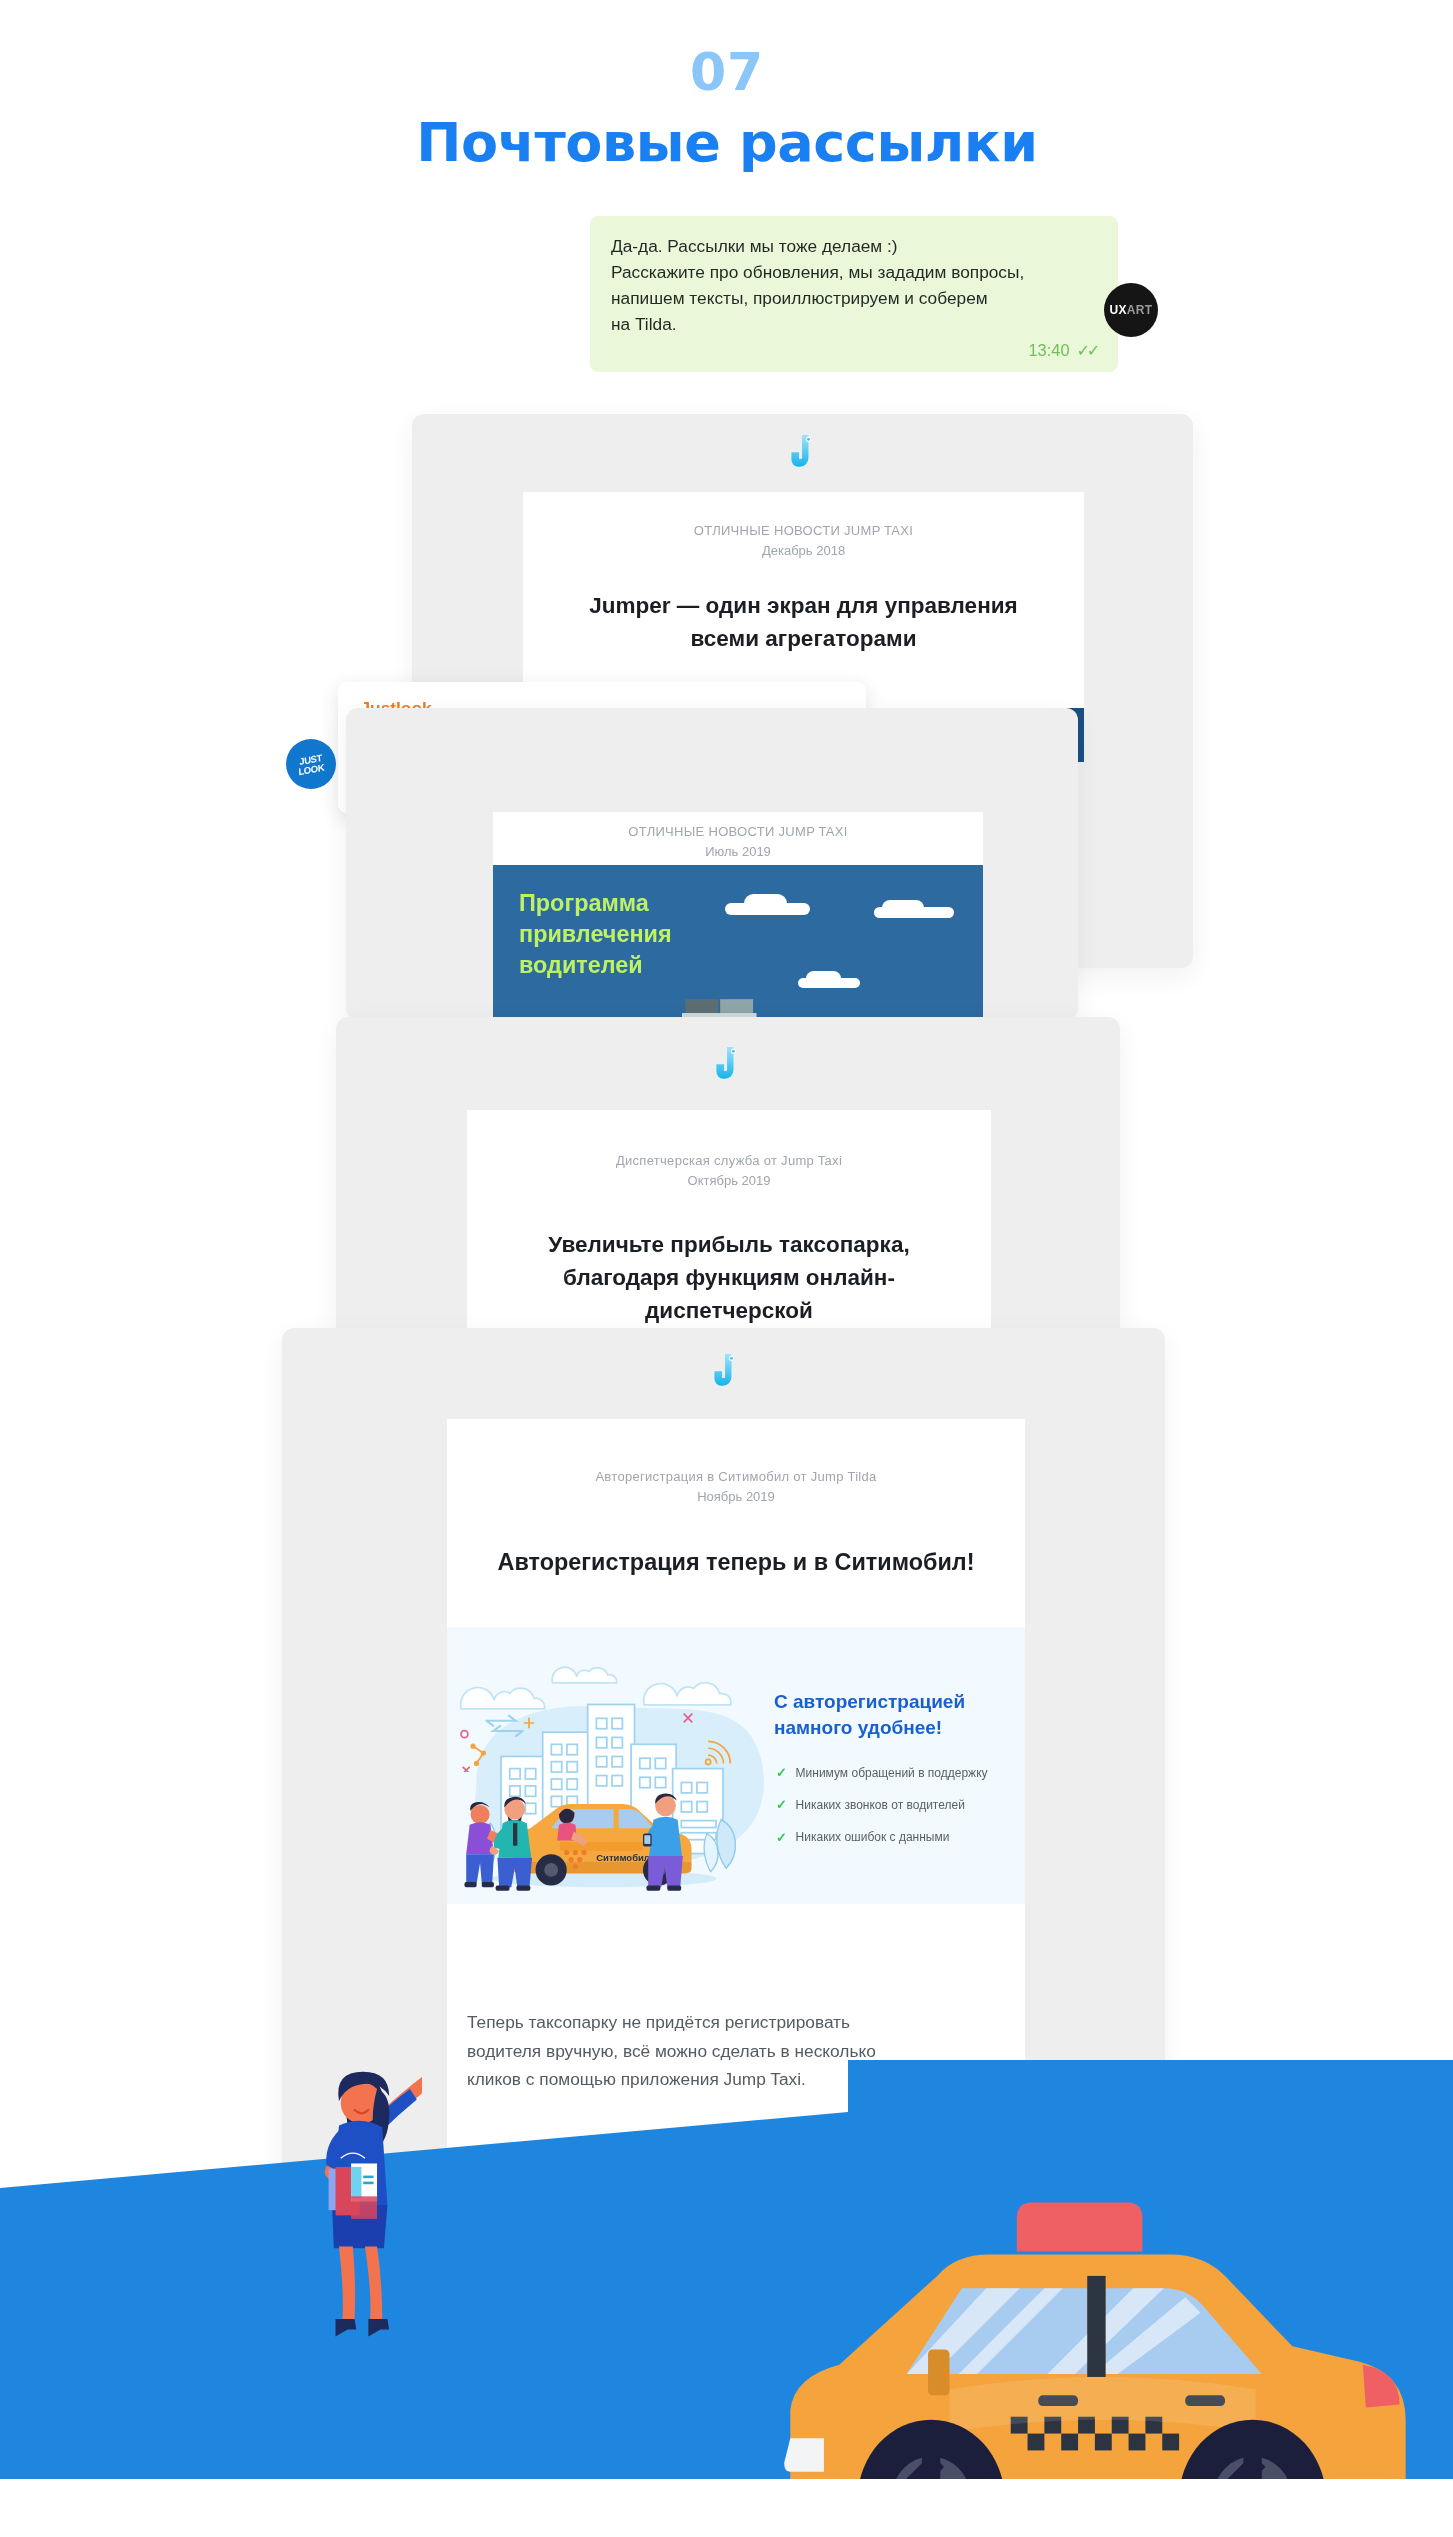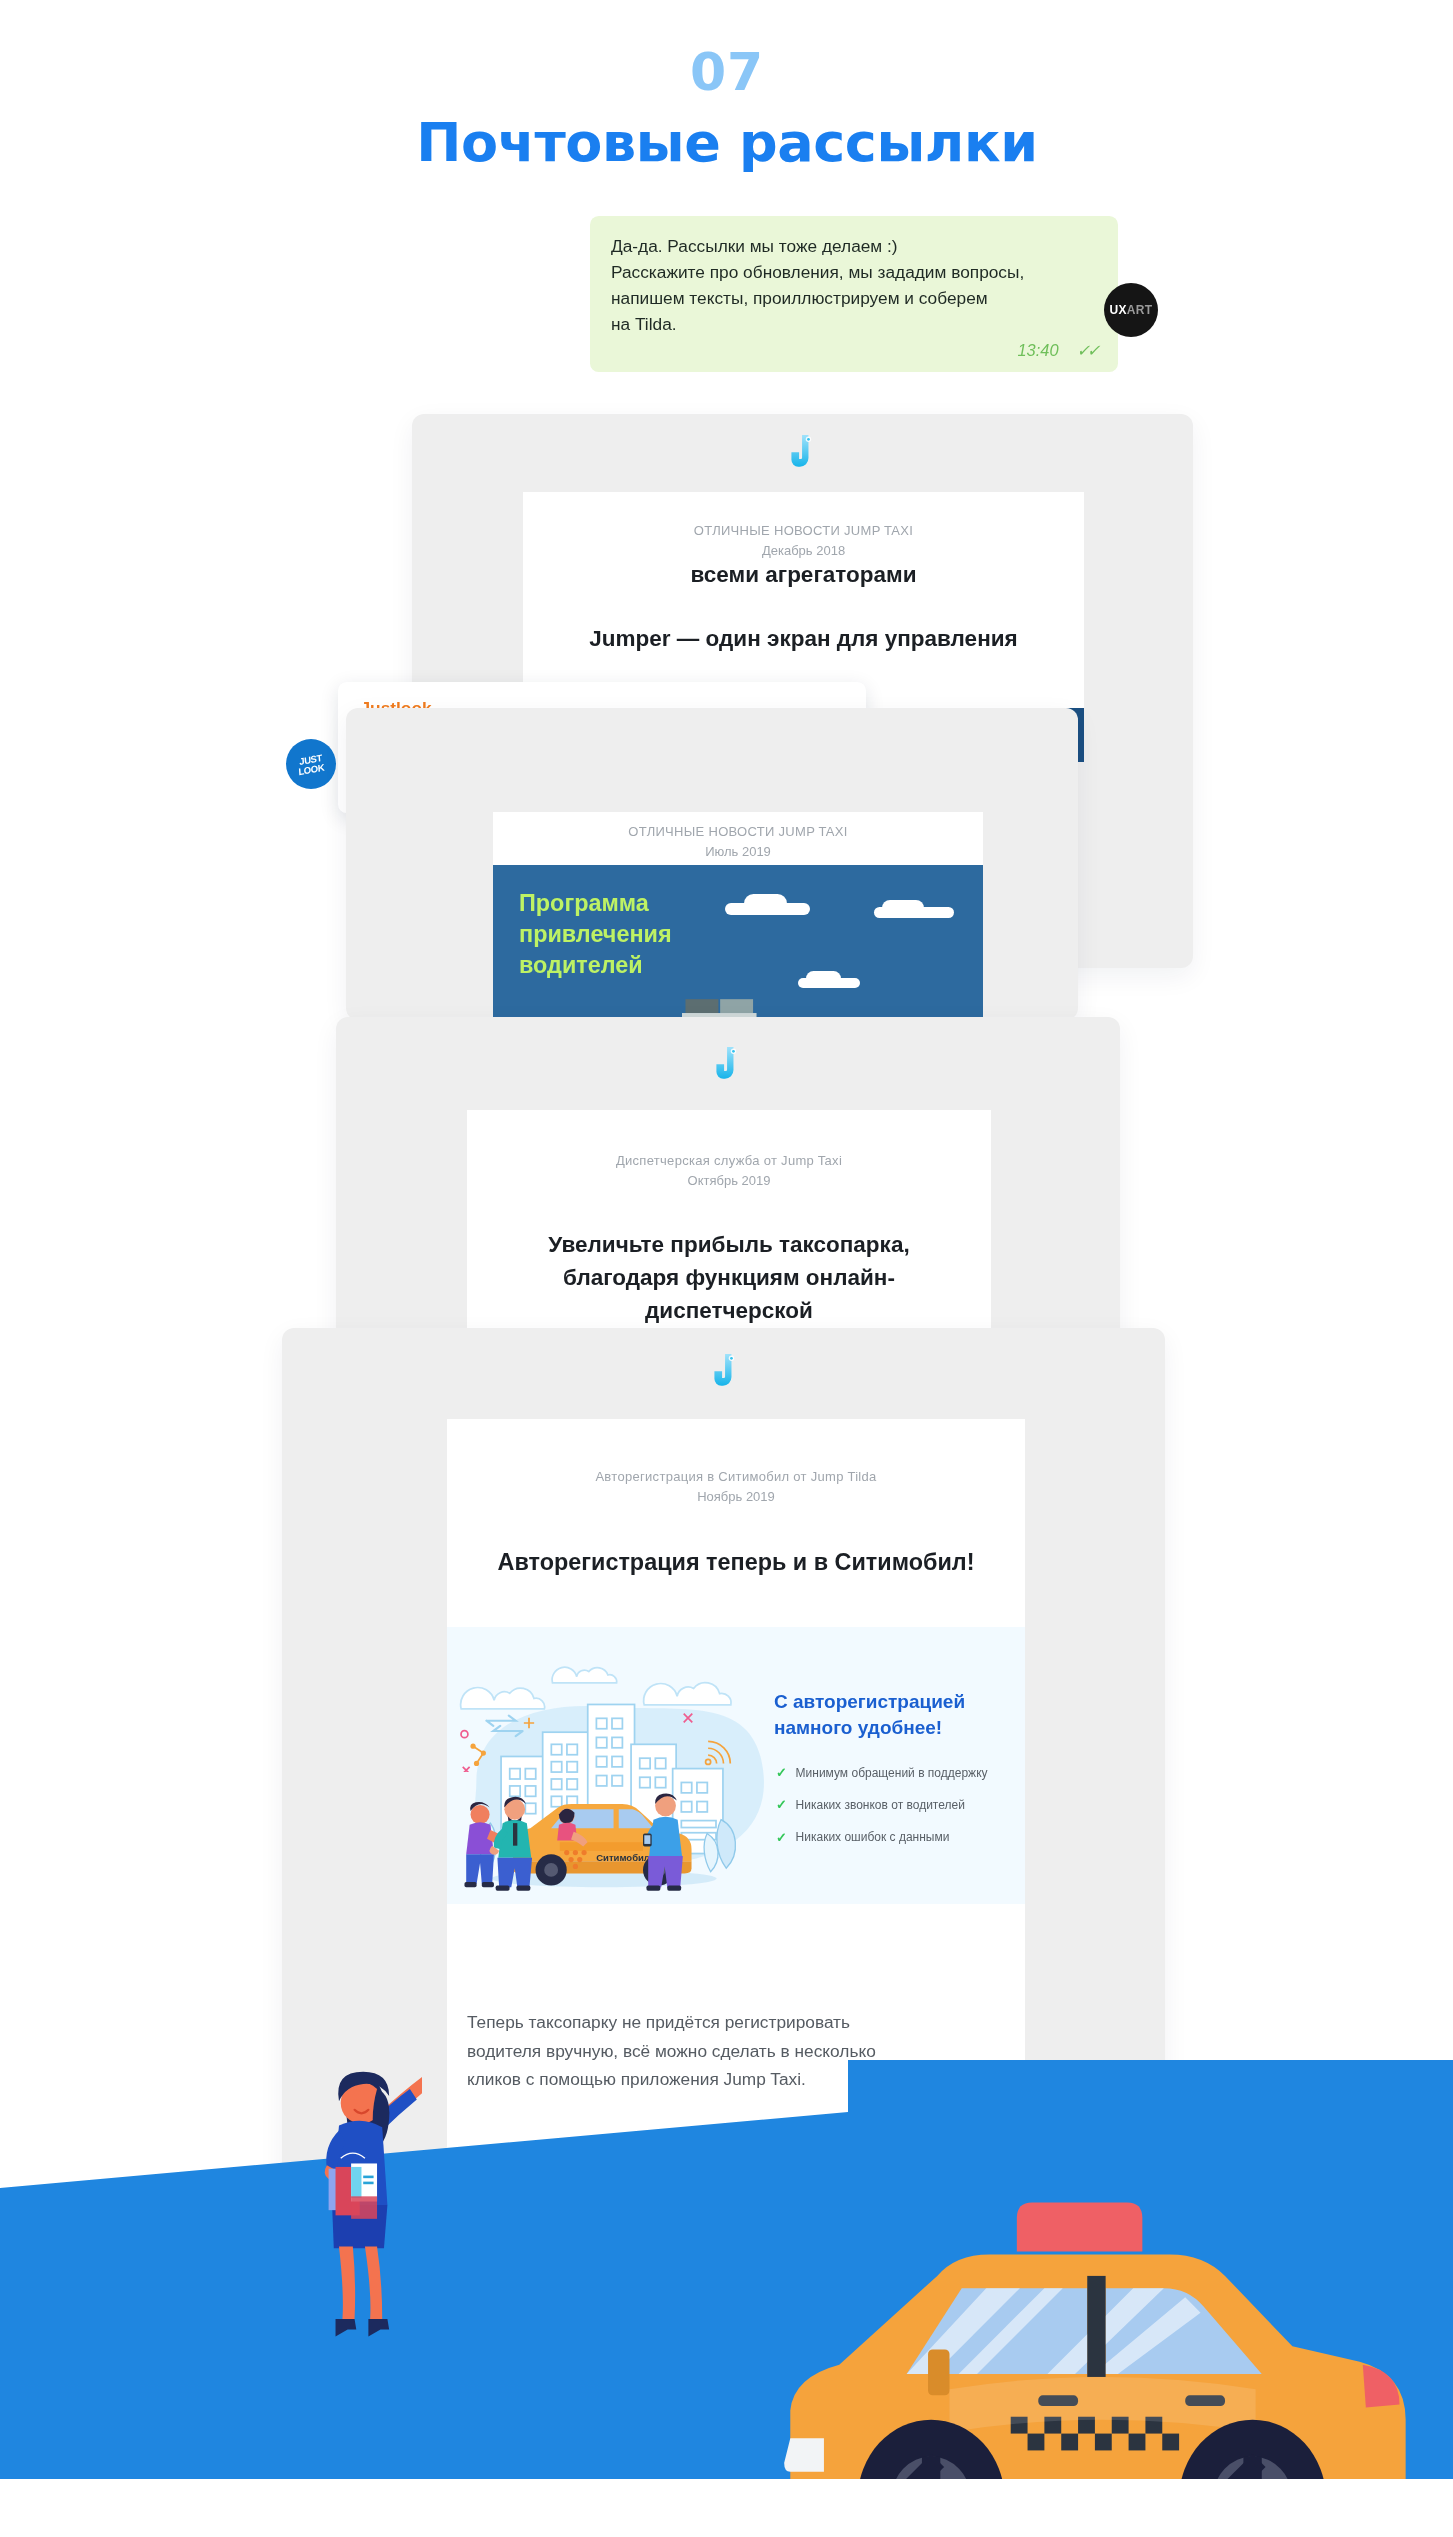--- a/index.html
+++ b/index.html
@@ -28,21 +28,21 @@
     color:#1a7ff0;
     font-family:"DejaVu Sans", sans-serif;
   }
 
   
   .chat-out {
     position:absolute; left:590px; top:216px; width:528px;
     background:#eaf7d8; border-radius:8.7px; padding:17.3px 21px 12px 21px;
   }
   .chat-out .line { font-size:17.3px; line-height:26px; color:#1f2a24; }
-  .chat-meta { display:flex; justify-content:flex-end; align-items:center; gap:18px; margin-top:3.5px;font-style:italic; }
+  .chat-meta { display:flex; justify-content:flex-end; align-items:center; gap:7px; margin-top:3.5px; }
   .chat-time { font-size:16.4px; color:#6fbf5a; }
   .ticks { color:#6fbf5a; font-size:16.4px; letter-spacing:-3.5px; }
 
   .avatar-ux {
     position:absolute; left:1104px; top:283px; width:54px; height:54px;
     border-radius:50%; background:#151515;
     display:flex; align-items:center; justify-content:center;
   }
   .avatar-ux .ux { color:#fff; font-size:12px; font-weight:bold; letter-spacing:0.3px; }
   .avatar-ux .art { color:#9a9a9a; font-size:12px; font-weight:bold; letter-spacing:0.3px; }
@@ -164,22 +164,22 @@
           </linearGradient>
         </defs>
       <path d="M24 2 v27 a10 10 0 0 1 -10 10 h-2 a8 8 0 0 1 -8 -8 v-9 h9 v8 h2 a1.5 1.5 0 0 0 1.5 -1.5 V2 z" fill="url(#g1)"></path>
       <circle cx="24" cy="7" r="3.2" fill="#ffffff" opacity=".85"></circle>
       <circle cx="24" cy="7" r="1.6" fill="#35c3ef"></circle>
     </svg>
   </div>
   <div class="sheet" style="left:523px; top:492px; width:561px; height:216px;">
     <div class="eyebrow" style="margin-top:31px;">ОТЛИЧНЫЕ НОВОСТИ JUMP TAXI</div>
     <div class="eyedate">Декабрь 2018</div>
+    <div class="hl" style="margin-top:31px;">Jumper —  один экран для управления</div>
     <div class="hl">всеми агрегаторами</div>
-    <div class="hl" style="margin-top:31px;">Jumper —  один экран для управления</div>
   </div>
   <div class="band1" style="left:523px; top:708px; width:561px; height:54px;"></div>
 
   <div class="chat-in">
     <div class="sender">Justlook</div>
     <div class="line">Если будем делать такое каждый месяц, будем</div>
     <div class="line">нереальными красавчиками!</div>
     <div class="chat-meta">
       <span class="chat-time">12:30</span>
     </div>

